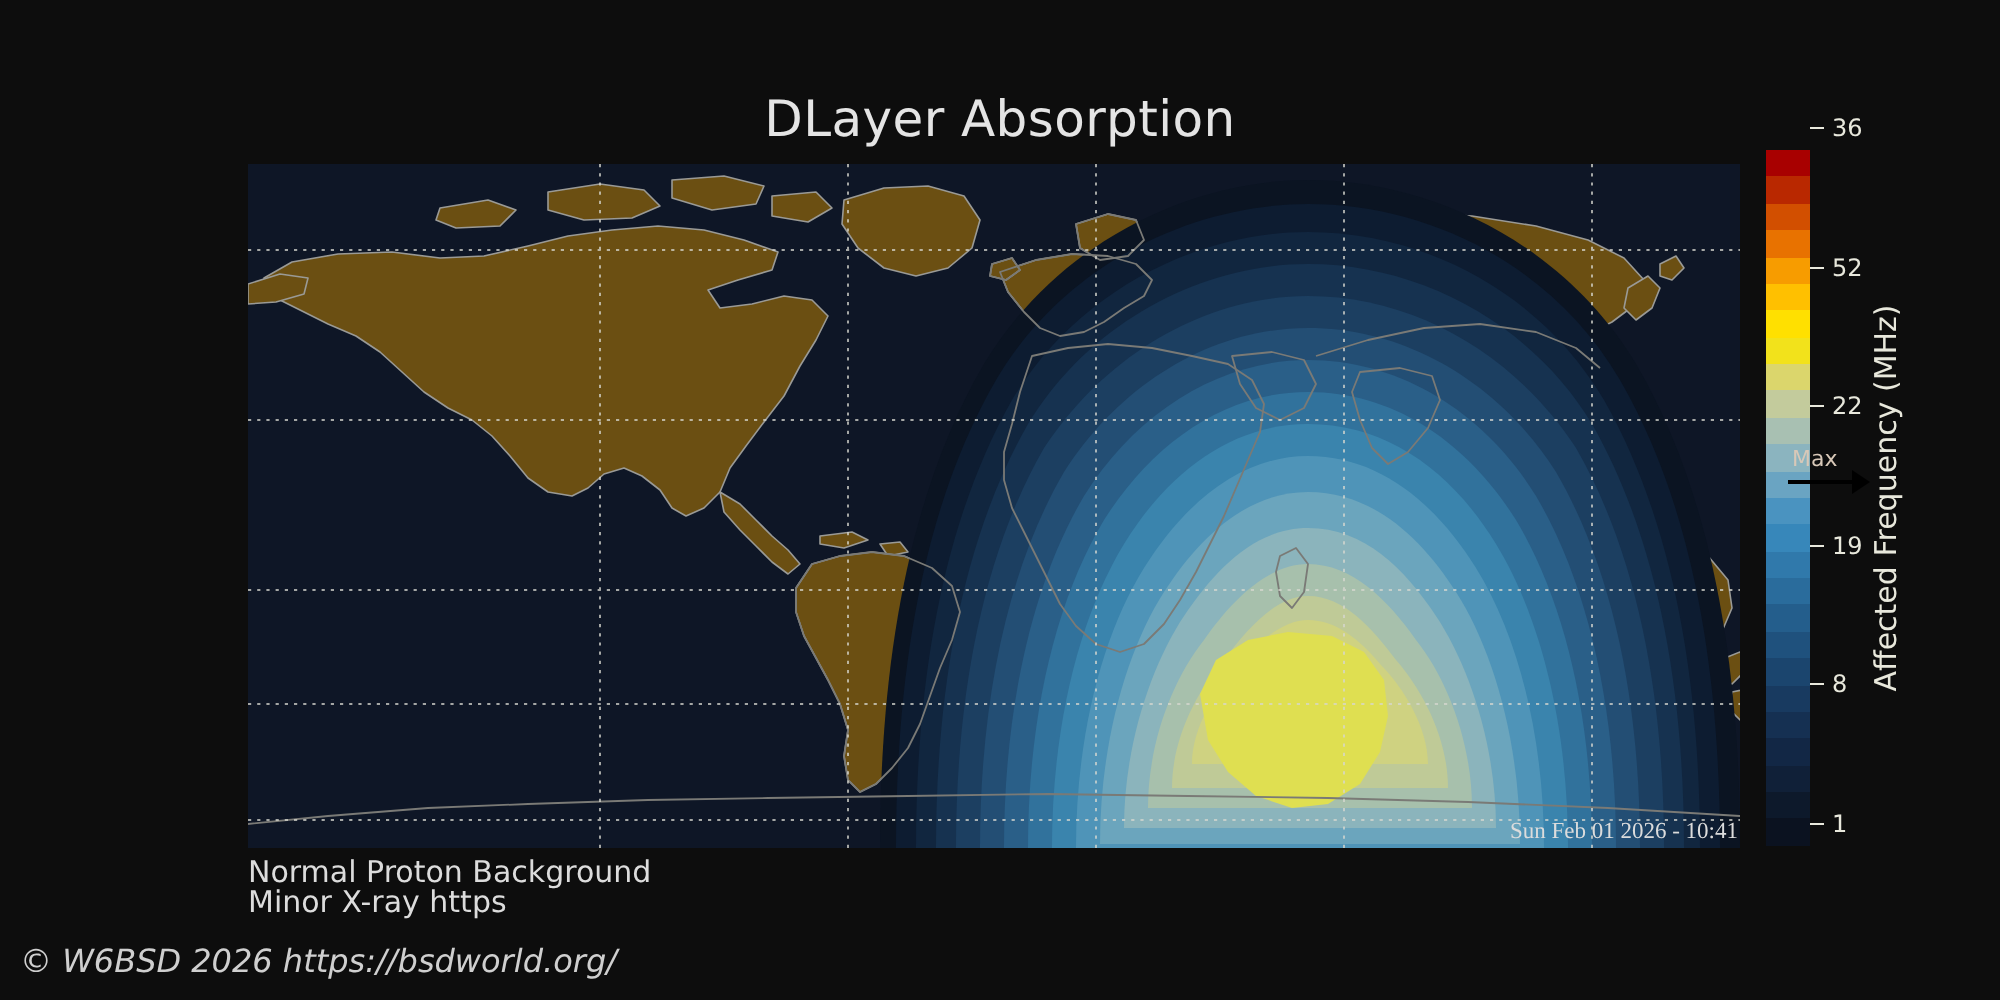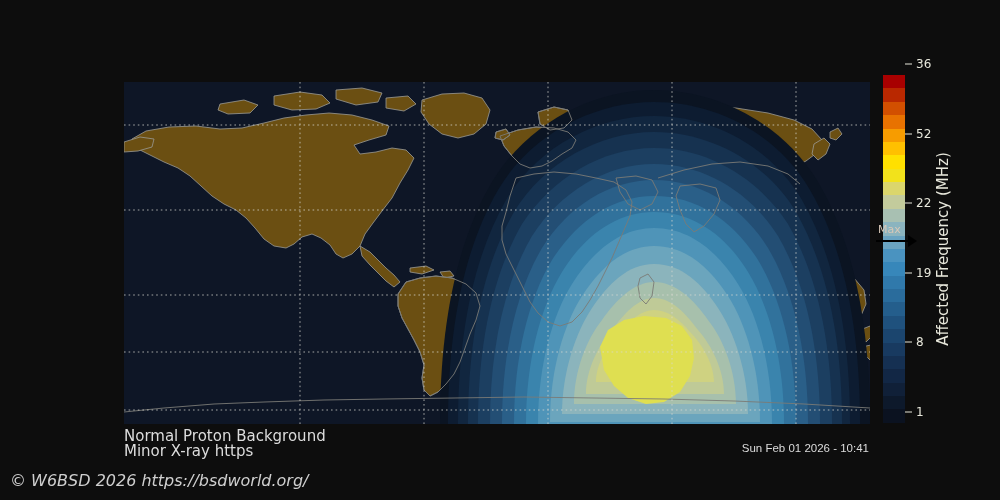--- a/index.html
+++ b/index.html
@@ -105,37 +105,38 @@
 
   
   #status-left {
     position: absolute;
     left: 124px; top: 429px;
     color: #dcdcdc; font-size: 15px; line-height: 15px;
     font-family: "DejaVu Sans", sans-serif;
   }
   #timestamp {
     position: absolute;
-    right: 131px; top: 442px;
+    right: 131px; top: 410px;
     color: #dcdcdc; font-size: 11.5px;
-    font-family: Liberation Sans, sans-serif;
+    font-family: Liberation Serif, serif;
   }
   #footer {
     position: absolute;
     left: 10px; bottom: 10px;
     color: #cfcfcf; font-size: 16px;
     font-style: italic;
     font-family: "DejaVu Sans", sans-serif;
   }
 </style>
 </head>
 <body>
 
 <div id="stage">
 
+  <div id="title">DLayer Absorption</div>
 
   <div id="map-panel">
     <svg id="map-svg" width="746" height="342" viewBox="0 0 746 342">
       <defs>
         <radialGradient id="absorb" cx="54.5%" cy="63.7%" r="57%">
           <stop offset="0%" stop-color="#e2e24e"></stop>
           <stop offset="100%" stop-color="#e2e24e"></stop>
         </radialGradient>
         <clipPath id="mapclip">
             <rect x="0" y="0" width="746" height="342"></rect>
@@ -363,21 +364,21 @@
         <span class="dash"></span>
         <span class="lbl">8</span>
       </div>
       <div class="cb-tick" style="top: 340px; height: 16px;">
         <span class="dash"></span>
         <span class="lbl">1</span>
       </div>
     </div>
   <div id="cb-axis-label">Affected Frequency (MHz)</div>
 
-  <div id="max-marker" style="top: 229.04px;">
+  <div id="max-marker" style="top: 229.04px; margin-left: 18px;">
     <span class="max-text">Max</span>
     <span class="max-arrow"></span>
     <span class="max-head"></span>
   </div>
 
   <div id="status-left">
     <div>Normal Proton Background</div>
     <div>Minor X-ray https</div>
   </div>
 

